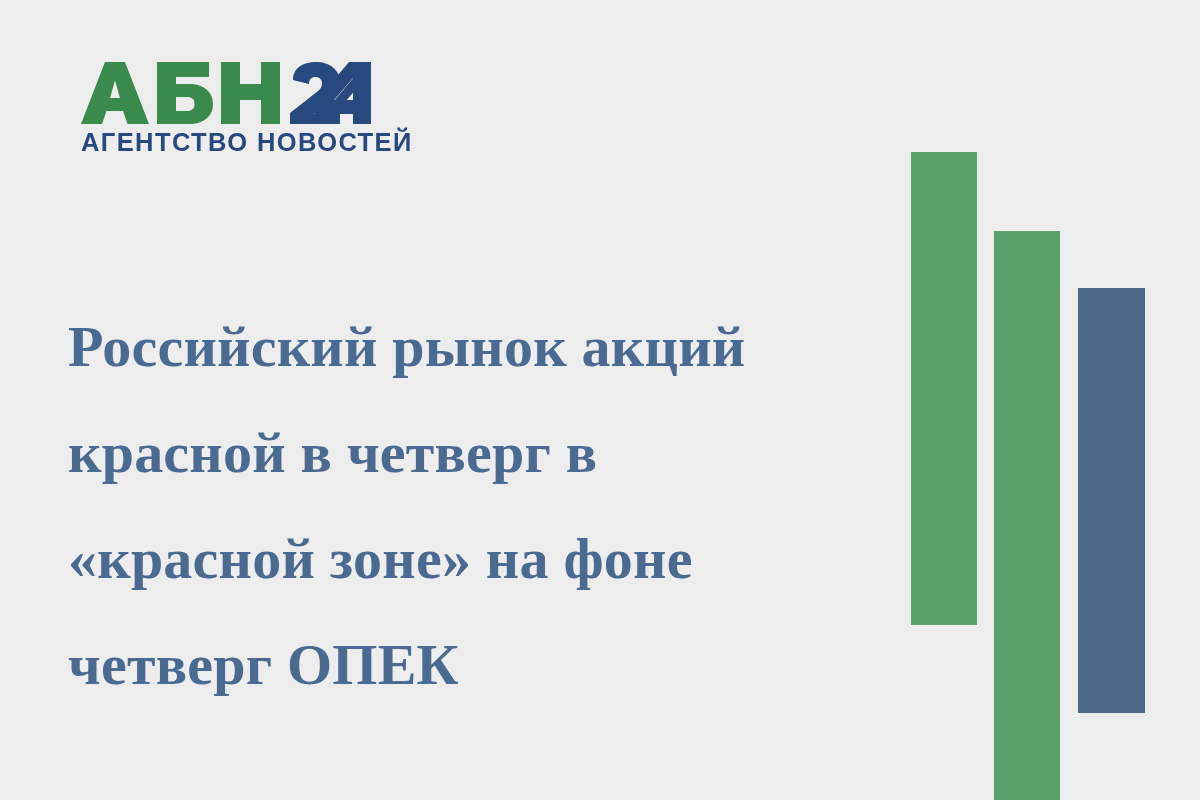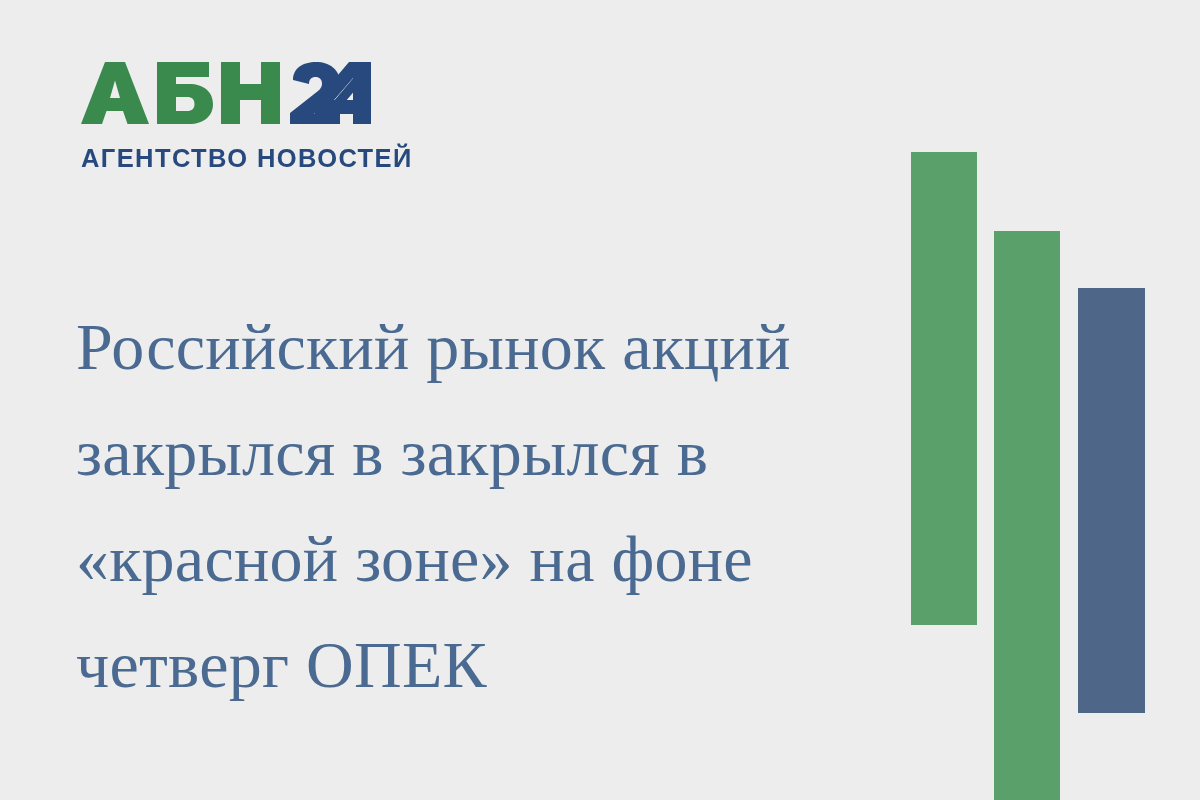--- a/index.html
+++ b/index.html
@@ -63,39 +63,39 @@
     display: block;
     height: 62px;
     line-height: 62px;
     white-space: nowrap;
   }
   .logo-wordmark svg {
     display: block;
   }
   .logo-tagline {
     display: block;
-    margin-top: 22px;
+    margin-top: 6px;
     font-family: "Liberation Sans", sans-serif;
     font-size: 25.5px;
     font-weight: 700;
     letter-spacing: 0.055em;
     color: #2b4a78;
     white-space: nowrap;
     line-height: 1;
   }
 
   
   .headline {
     position: absolute;
-    left: 76px;
+    left: 68px;
     top: 294px;
     width: 800px;
     font-family: "Liberation Serif", "DejaVu Serif", serif;
-    font-weight: 400;
-    font-size: 66px;
+    font-weight: 700;
+    font-size: 58px;
     line-height: 106px;
     color: #4a6a92;
     letter-spacing: 0.004em;
   }
   .headline-line {
     display: block;
     white-space: nowrap;
   }
 </style>
 </head>
@@ -133,18 +133,18 @@
           <path d="M286 0 L252 40 V52 H276 V62 H290 V52 H290 V40 H290 V0 Z M276 40 H264 L276 26 Z"></path>
           <path d="M268 0 L234 40 V52 H272 V62 H290 V52 H290 V38 H290 V0 Z M272 38 H253 L272 16 Z"></path>
         </g>
       </svg>
     </span>
     <span class="logo-tagline" style="color: rgb(40, 73, 125);">АГЕНТСТВО НОВОСТЕЙ</span>
   </div>
 
   <div class="headline" style="color: rgb(74, 106, 146);">
     <span class="headline-line">Российский рынок акций</span>
-    <span class="headline-line">закрылся в закрылся в</span>
+    <span class="headline-line">красной в четверг в</span>
     <span class="headline-line">«красной зоне» на фоне</span>
     <span class="headline-line">четверг ОПЕК</span>
   </div>
 
 </div>
 
 </body></html>

